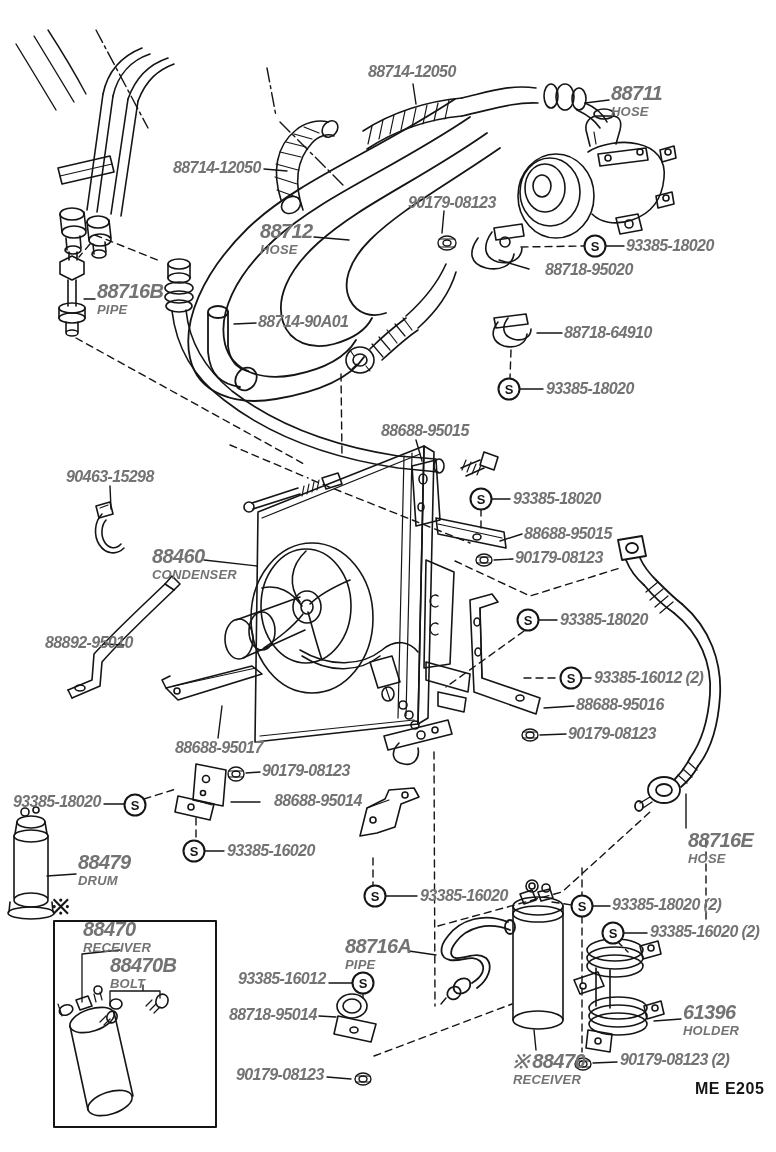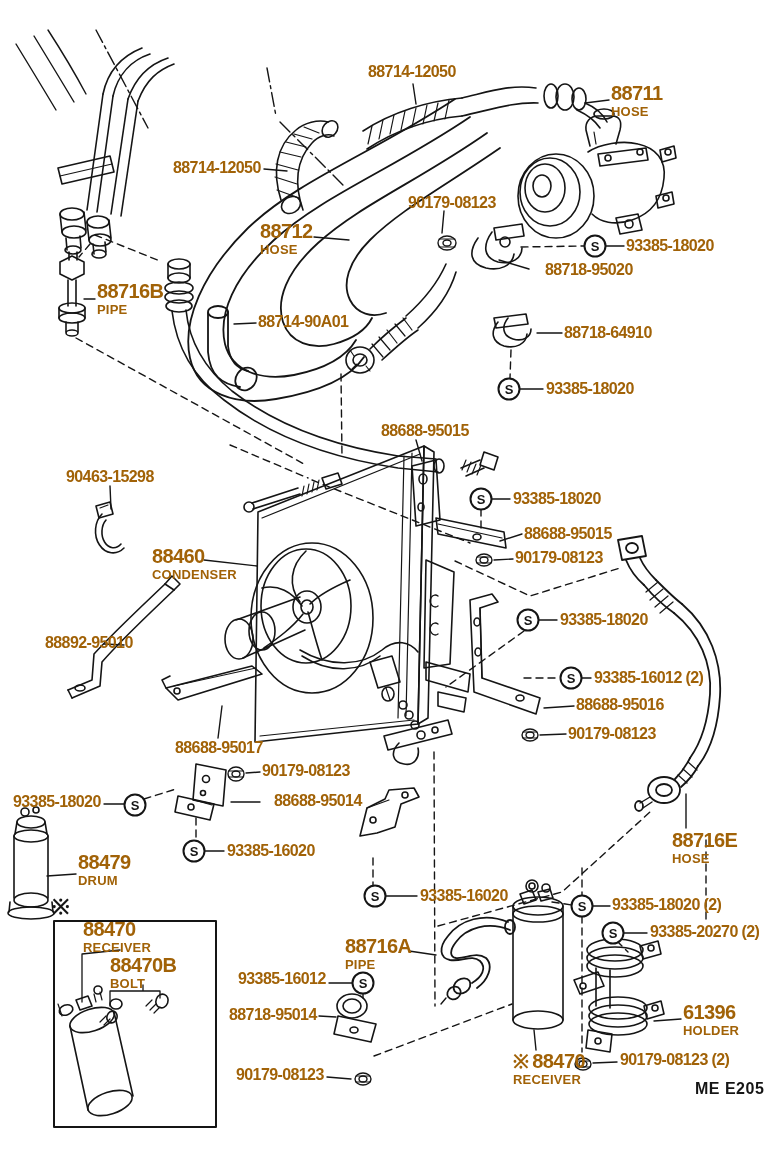--- a/index.html
+++ b/index.html
@@ -1,20 +1,20 @@
 <!DOCTYPE html>
 <html><head>
 <meta charset="utf-8">
 <style>
   html,body{margin:0;padding:0;background:#e8e8e8;}
   #stage{position:relative;width:776px;height:1152px;background:#ffffff;overflow:hidden;
          font-family:"Liberation Sans", sans-serif;}
   #art{position:absolute;left:0;top:0;}
   #labels-layer{position:absolute;left:0;top:0;width:776px;height:1152px;}
-  .part-label{position:absolute;font-weight:bold;color:#a16207;line-height:1;white-space:nowrap;}
+  .part-label{position:absolute;font-weight:bold;color:#737373;line-height:1;white-space:nowrap;font-style:italic;}
   .part-label.md{font-size:16px;letter-spacing:-0.6px;}
   .part-label.lg{font-size:20px;letter-spacing:-0.6px;}
   .part-label .sub{font-size:13px;letter-spacing:0.2px;margin-top:2px;font-weight:bold;}
   .part-label .ref{font-size:19px;margin-right:4px;}
   .s-marker{position:absolute;width:19px;height:19px;border:2.2px solid #151515;border-radius:50%;
             background:#fff;color:#151515;font-weight:bold;font-size:13px;line-height:19px;
             text-align:center;transform:translate(-50%,-50%);z-index:5;}
   .standalone-ref{position:absolute;font-weight:bold;font-size:21px;color:#151515;line-height:1;}
   #footer-code{position:absolute;left:695px;top:1080px;font-weight:bold;font-size:16px;
                letter-spacing:0.5px;color:#151515;}
@@ -484,26 +484,26 @@
       <div class="part-label md" style="left: 576px; top: 697px;"><span class="num">88688-95016</span></div>
       <div class="part-label md" style="left: 568px; top: 726px;"><span class="num">90179-08123</span></div>
       <div class="part-label md" style="left: 175px; top: 740px;"><span class="num">88688-95017</span></div>
       <div class="part-label md" style="left: 262px; top: 763px;"><span class="num">90179-08123</span></div>
       <div class="part-label md" style="left: 13px; top: 794px;"><span class="num">93385-18020</span></div>
       <span class="s-marker" style="left: 135px; top: 805px;">S</span>
       <div class="part-label md" style="left: 262px; top: 793px; margin-left: 12px;"><span class="num">88688-95014</span></div>
       <div class="part-label md" style="left: 227px; top: 843px;"><span class="num">93385-16020</span></div>
       <span class="s-marker" style="left: 194px; top: 851px;">S</span>
       <div class="part-label lg" style="left: 78px; top: 852px;"><span class="num">88479</span><div class="sub">DRUM</div></div>
-      <div class="part-label lg" style="left: 672px; top: 830px;"><span class="num">88716E</span><div class="sub">HOSE</div></div>
+      <div class="part-label lg" style="left: 688px; top: 830px;"><span class="num">88716E</span><div class="sub">HOSE</div></div>
       <div class="part-label md" style="left: 420px; top: 888px;"><span class="num">93385-16020</span></div>
       <span class="s-marker" style="left: 375px; top: 896px;">S</span>
       <div class="part-label md" style="left: 612px; top: 897px;"><span class="num">93385-18020 (2)</span></div>
       <span class="s-marker" style="left: 582px; top: 906px;">S</span>
-      <div class="part-label md" style="left: 650px; top: 924px;"><span class="num">93385-20270 (2)</span></div>
+      <div class="part-label md" style="left: 650px; top: 924px;"><span class="num">93385-16020 (2)</span></div>
       <span class="s-marker" style="left: 613px; top: 933px;">S</span>
       <div class="part-label lg" style="left: 83px; top: 919px;"><span class="num">88470</span><div class="sub">RECEIVER</div></div>
       <div class="part-label lg" style="left: 345px; top: 936px;"><span class="num">88716A</span><div class="sub">PIPE</div></div>
       <div class="part-label lg" style="left: 110px; top: 955px;"><span class="num">88470B</span><div class="sub">BOLT</div></div>
       <div class="part-label md" style="left: 238px; top: 971px;"><span class="num">93385-16012</span></div>
       <span class="s-marker" style="left: 363px; top: 983px;">S</span>
       <div class="part-label md" style="left: 229px; top: 1007px; text-align: right;"><span class="num">88718-95014</span></div>
       <div class="part-label lg" style="left: 683px; top: 1002px;"><span class="num">61396</span><div class="sub">HOLDER</div></div>
       <div class="part-label lg" style="left: 513px; top: 1051px;"><span class="ref">※</span><span class="num">88470</span><div class="sub">RECEIVER</div></div>
       <div class="part-label md" style="left: 620px; top: 1052px;"><span class="num">90179-08123 (2)</span></div>

